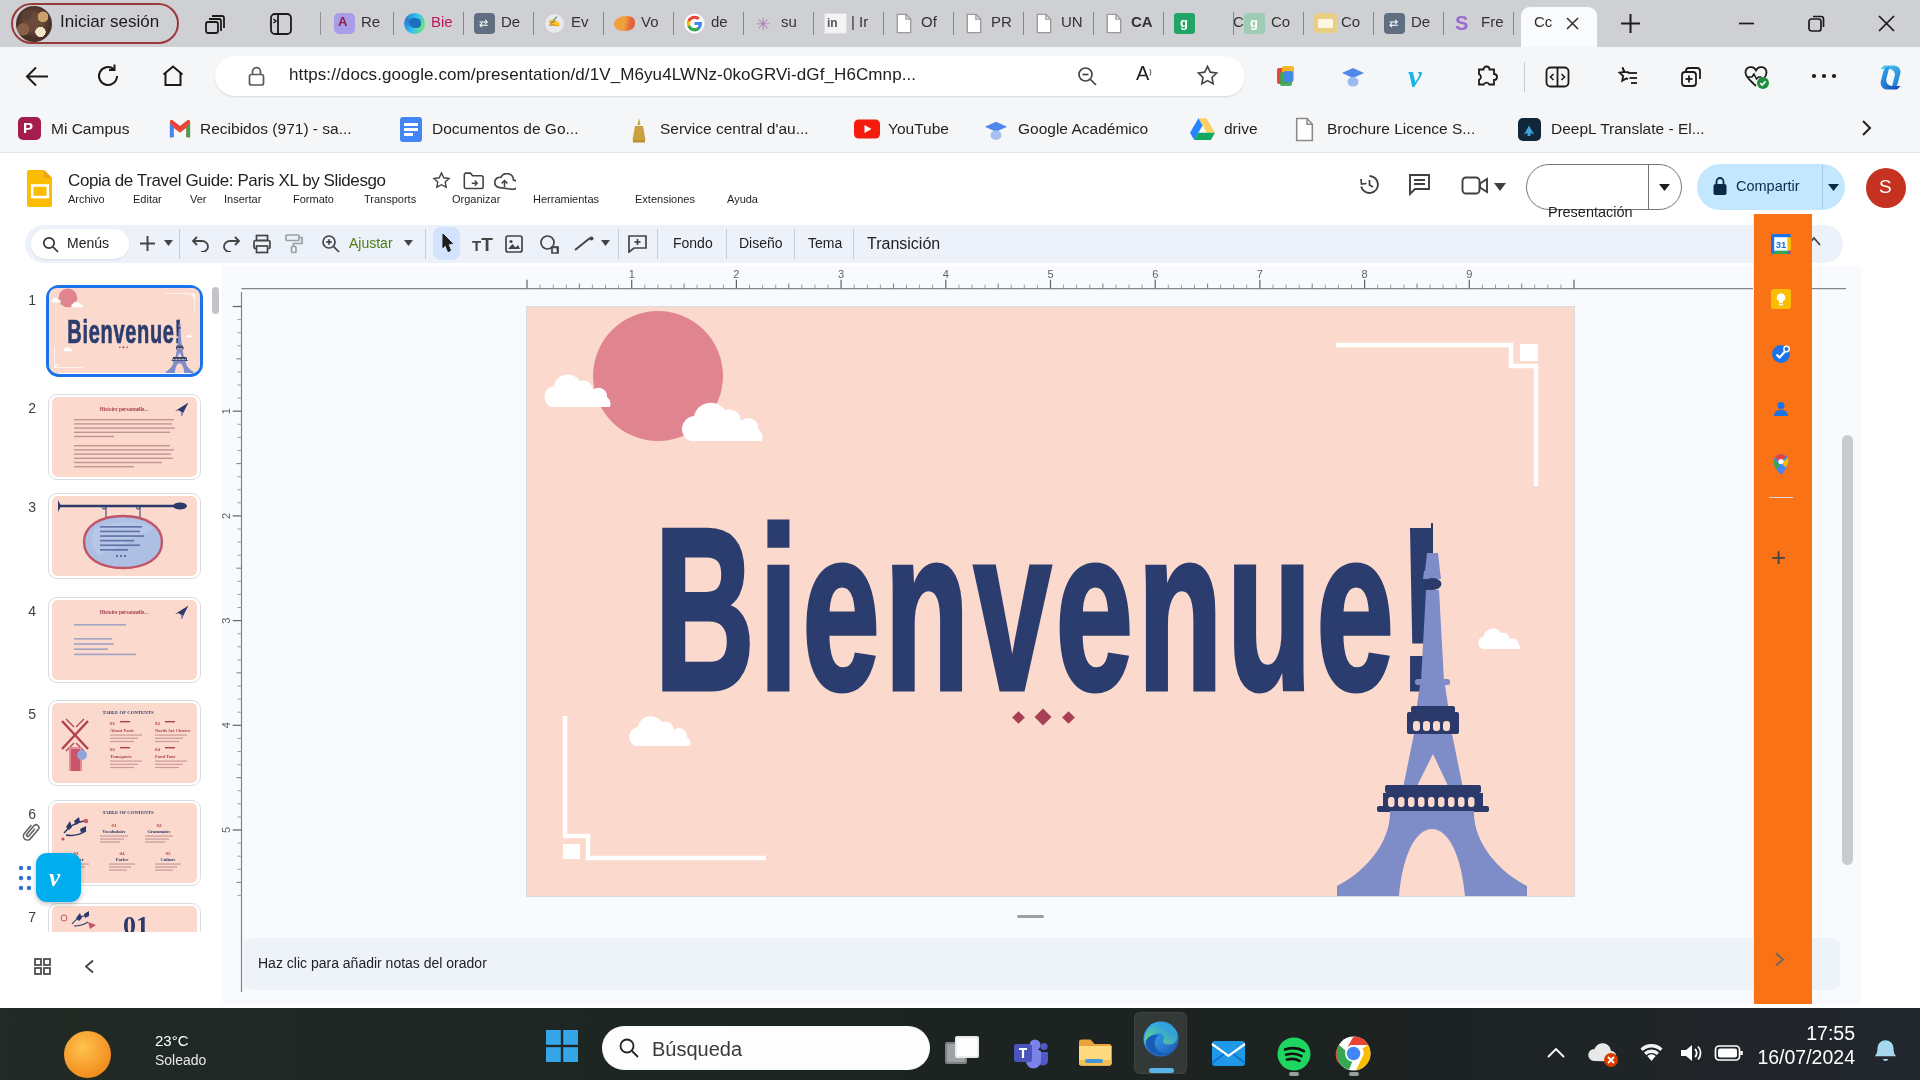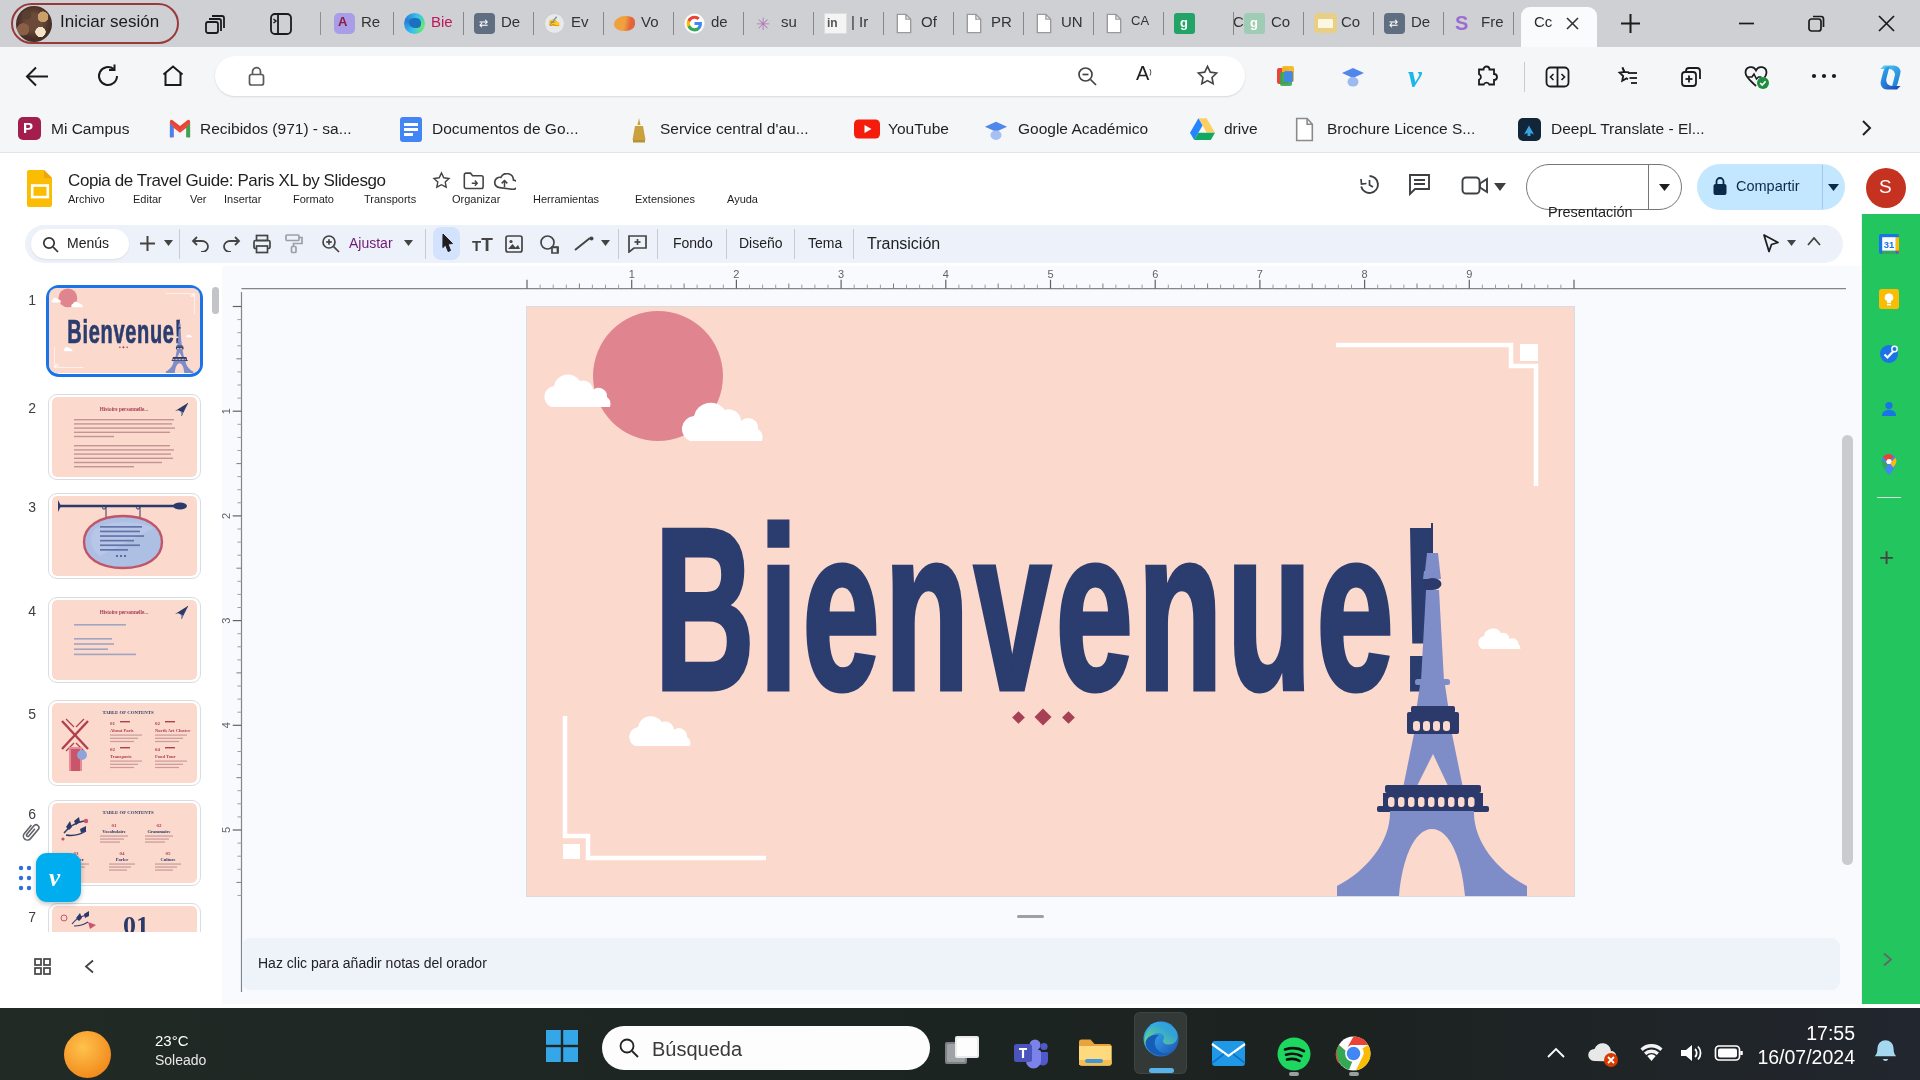--- a/index.html
+++ b/index.html
@@ -79,21 +79,21 @@
   <svg class="abs" style="left:702px;top:13px" width="20" height="21" viewBox="0 0 20 22" fill="#fff" stroke="#9a9a9a" stroke-width="1.4">
         <path d="M3 1.5 h9 l5 5 v14 h-14 z"></path>
         <path d="M12 1.5 v5 h5" fill="none"></path>
       </svg>
   <div class="abs" style="left:729px;top:13px;font-size:15px;color:#333;white-space:nowrap;overflow:hidden;width:30px;">UN</div>
   <div class="abs" style="left:761px;top:12px;width:1px;height:23px;background:#85878a;"></div>
   <svg class="abs" style="left:772px;top:13px" width="20" height="21" viewBox="0 0 20 22" fill="#fff" stroke="#9a9a9a" stroke-width="1.4">
         <path d="M3 1.5 h9 l5 5 v14 h-14 z"></path>
         <path d="M12 1.5 v5 h5" fill="none"></path>
       </svg>
-  <div class="abs" style="left:799px;top:13px;font-size:13px;color:#333;white-space:nowrap;overflow:hidden;width:30px;">CA</div>
+  <div class="abs" style="left:799px;top:13px;font-size:15px;color:#333;white-space:nowrap;overflow:hidden;width:30px;font-weight:bold;">CA</div>
   <div class="abs" style="left:831px;top:12px;width:1px;height:23px;background:#85878a;"></div>
   <div class="abs" style="left:842px;top:13px;width:21px;height:21px;background:#21a465;border-radius:3px;"></div>
       <div class="abs" style="left:848px;top:15px;font-size:13px;font-weight:bold;color:#fff;">g</div>
   <div class="abs" style="left:869px;top:13px;font-size:15px;color:#333;white-space:nowrap;overflow:hidden;width:30px;margin-left:32px;">Cla</div>
   <div class="abs" style="left:901px;top:12px;width:1px;height:23px;background:#85878a;"></div>
   <div class="abs" style="left:912px;top:13px;width:21px;height:21px;background:#9fccb4;border-radius:3px;"></div>
       <div class="abs" style="left:918px;top:15px;font-size:13px;font-weight:bold;color:#fff;">g</div>
   <div class="abs" style="left:939px;top:13px;font-size:15px;color:#333;white-space:nowrap;overflow:hidden;width:30px;">Co</div>
   <div class="abs" style="left:971px;top:12px;width:1px;height:23px;background:#85878a;"></div>
   <div class="abs" style="left:982px;top:13px;width:23px;height:20px;background:#e9cf84;border-radius:4px;"></div>
@@ -147,20 +147,21 @@
   <svg class="abs" style="left:160px;top:16px" width="26" height="26" viewBox="0 0 26 26" fill="none" stroke="#1b1b1b" stroke-width="2">
       <path d="M3.5 11.5 L13 3.5 l9.5 8"></path>
       <path d="M5.5 10 v12 h15 v-12"></path>
     </svg>
   
   <div class="abs" style="left:215px;top:9px;width:1030px;height:40px;background:#fff;border-radius:20px;box-shadow:0 1px 2px rgba(0,0,0,.12);"></div>
   <svg class="abs" style="left:247px;top:19px" width="19" height="21" viewBox="0 0 19 21" fill="none" stroke="#5a5a5a" stroke-width="1.7">
       <rect x="2.5" y="8.5" width="14" height="10.5" rx="2"></rect>
       <path d="M5.5 8.5 v-2.8 a4 4 0 0 1 8 0 v2.8"></path>
     </svg>
+  <div class="abs" style="left:289px;top:18px;font-size:17px;color:#202124;letter-spacing:.1px;">https://docs.google.com/presentation/d/1V_M6yu4LWNz-0koGRVi-dGf_H6Cmnp...</div>
   <svg class="abs" style="left:1076px;top:18px" width="23" height="23" viewBox="0 0 23 23" fill="none" stroke="#444" stroke-width="1.7">
       <circle cx="9.5" cy="9.5" r="6.5"></circle>
       <line x1="14.5" y1="14.5" x2="20" y2="20"></line>
       <line x1="6.5" y1="9.5" x2="12.5" y2="9.5"></line>
     </svg>
   <div class="abs" style="left:1136px;top:15px;font-size:20px;color:#222;">A<span style="font-size:12px">⁾</span></div>
   <svg class="abs" style="left:1196px;top:17px" width="23" height="23" viewBox="0 0 24 24" fill="none" stroke="#444" stroke-width="1.7">
       <path d="M12 2.5l2.9 6 6.6.9-4.8 4.6 1.2 6.5-5.9-3.2-5.9 3.2 1.2-6.5L2.5 9.4l6.6-.9z"></path>
     </svg>
   
@@ -381,21 +382,21 @@
           <rect x="2" y="2" width="13" height="5.5" rx="1"></rect>
           <path d="M15 4.5 h3 v6 h-8.5 v3"></path>
           <rect x="7.5" y="13.5" width="4.5" height="6" rx="1"></rect>
         </svg>
     <svg class="abs" style="left:296px;top:9px" width="20" height="20" viewBox="0 0 20 20" fill="none" stroke="#444" stroke-width="1.7">
           <circle cx="8" cy="8" r="6"></circle>
           <line x1="12.6" y1="12.6" x2="18" y2="18"></line>
           <line x1="8" y1="5.2" x2="8" y2="10.8"></line>
           <line x1="5.2" y1="8" x2="10.8" y2="8"></line>
         </svg>
-    <div class="abs" style="left:324px;top:10px;font-size:14px;color:#701a75;">Ajustar</div>
+    <div class="abs" style="left:324px;top:10px;font-size:14px;color:#4d7c0f;">Ajustar</div>
     <svg class="abs" style="left:379px;top:15px" width="9" height="6" viewBox="0 0 9 6" fill="#444">
           <path d="M0 0 h9 L4.5 6z"></path>
         </svg>
     <div class="abs" style="left:400px;top:4px;width:1px;height:30px;background:#c7cdd6;"></div>
     <div class="abs" style="left:408px;top:2px;width:27px;height:33px;background:#d3e3fd;border-radius:8px;"></div>
     <svg class="abs" style="left:415px;top:8px" width="15" height="21" viewBox="0 0 15 21" fill="#1f1f1f">
           <path d="M3 1 L12.5 10.5 8 11 10.5 17.5 8.2 18.6 5.6 12 2.9 14.6z" stroke="#1f1f1f" stroke-width="1"></path>
         </svg>
     <div class="abs" style="left:447px;top:9px;font-size:15px;font-weight:bold;color:#444;">T<span style="font-size:19px;">T</span></div>
     <svg class="abs" style="left:479px;top:9px" width="20" height="20" viewBox="0 0 20 20" fill="none" stroke="#444" stroke-width="1.7">
@@ -847,21 +848,21 @@
 <svg class="abs" style="left:34px;top:804px" width="17" height="17" viewBox="0 0 17 17" fill="none" stroke="#444" stroke-width="1.7">
         <rect x="1" y="1" width="6" height="6"></rect>
         <rect x="10" y="1" width="6" height="6"></rect>
         <rect x="1" y="10" width="6" height="6"></rect>
         <rect x="10" y="10" width="6" height="6"></rect>
       </svg>
   <svg class="abs" style="left:84px;top:805px" width="11" height="15" viewBox="0 0 11 15" fill="none" stroke="#444" stroke-width="1.8">
         <path d="M9 1.5 L2 7.5 l7 6"></path>
       </svg>
   
-  <div class="abs" id="sidepanel" style="left:1861px;top:60px;width:59px;height:790px;background:#22c55e;border-left:1px solid #eceef1;text-align:right;">
+  <div class="abs" id="sidepanel" style="left:1753px;top:60px;width:59px;height:790px;background:#f97316;border-left:1px solid #eceef1;text-align:right;">
 
     <svg class="abs" style="left:17px;top:20px" width="20" height="20" viewBox="0 0 20 20">
           <rect width="20" height="20" rx="2" fill="#1a73e8"></rect>
           <rect x="3.2" y="3.2" width="13.6" height="13.6" fill="#fff"></rect>
           <rect x="16.8" y="3.2" width="3.2" height="13.6" fill="#fbbc04"></rect>
           <rect x="3.2" y="16.8" width="13.6" height="3.2" fill="#34a853"></rect>
           <path d="M16.8 16.8 h3.2 v3.2z" fill="#ea4335"></path>
           <text x="10" y="13.8" font-size="9.5" font-weight="bold" fill="#1a73e8" text-anchor="middle">31</text>
         </svg>
 

